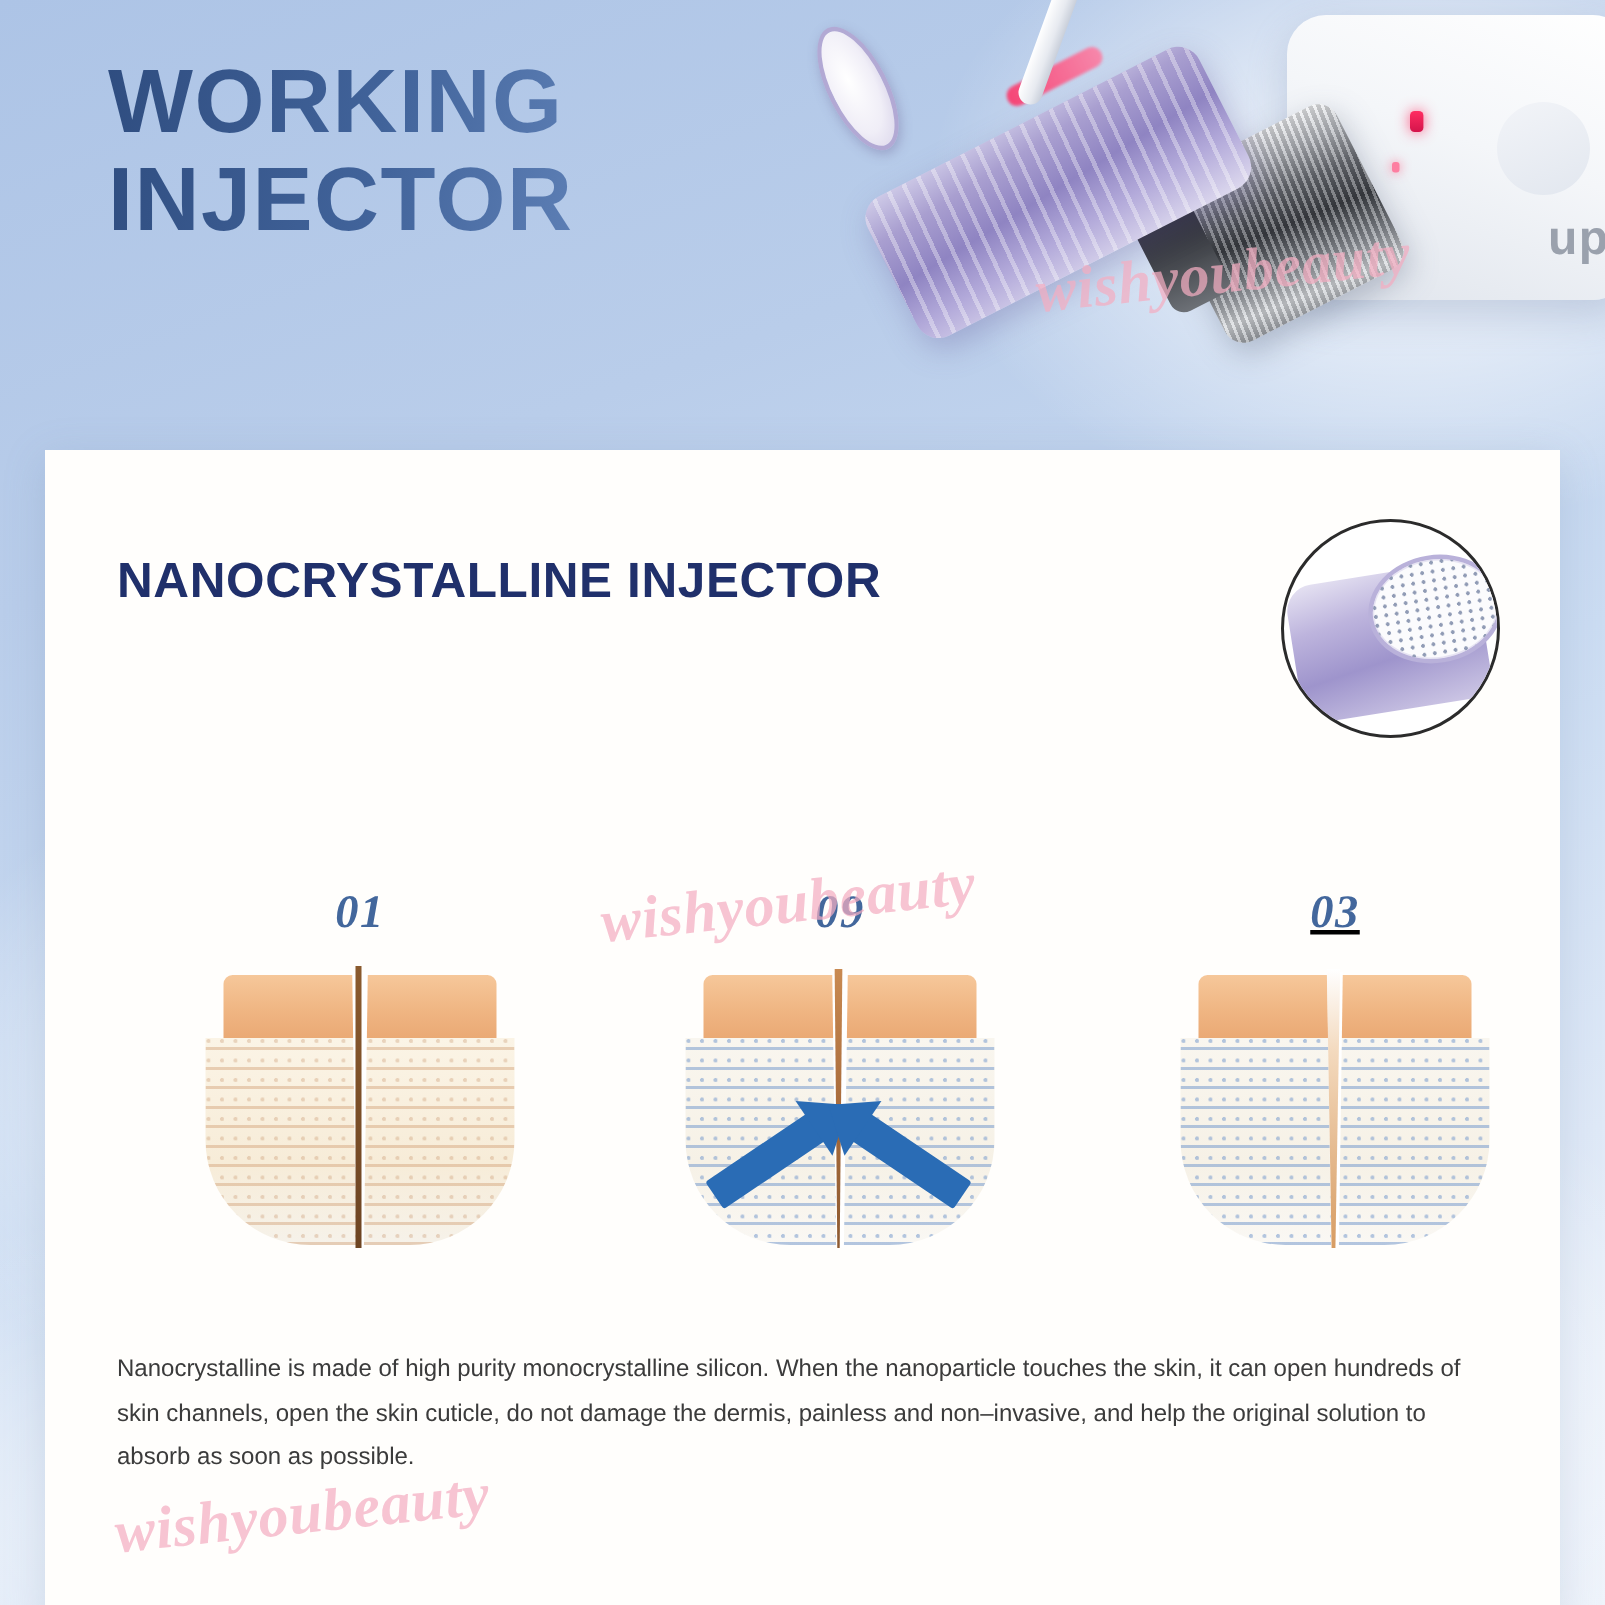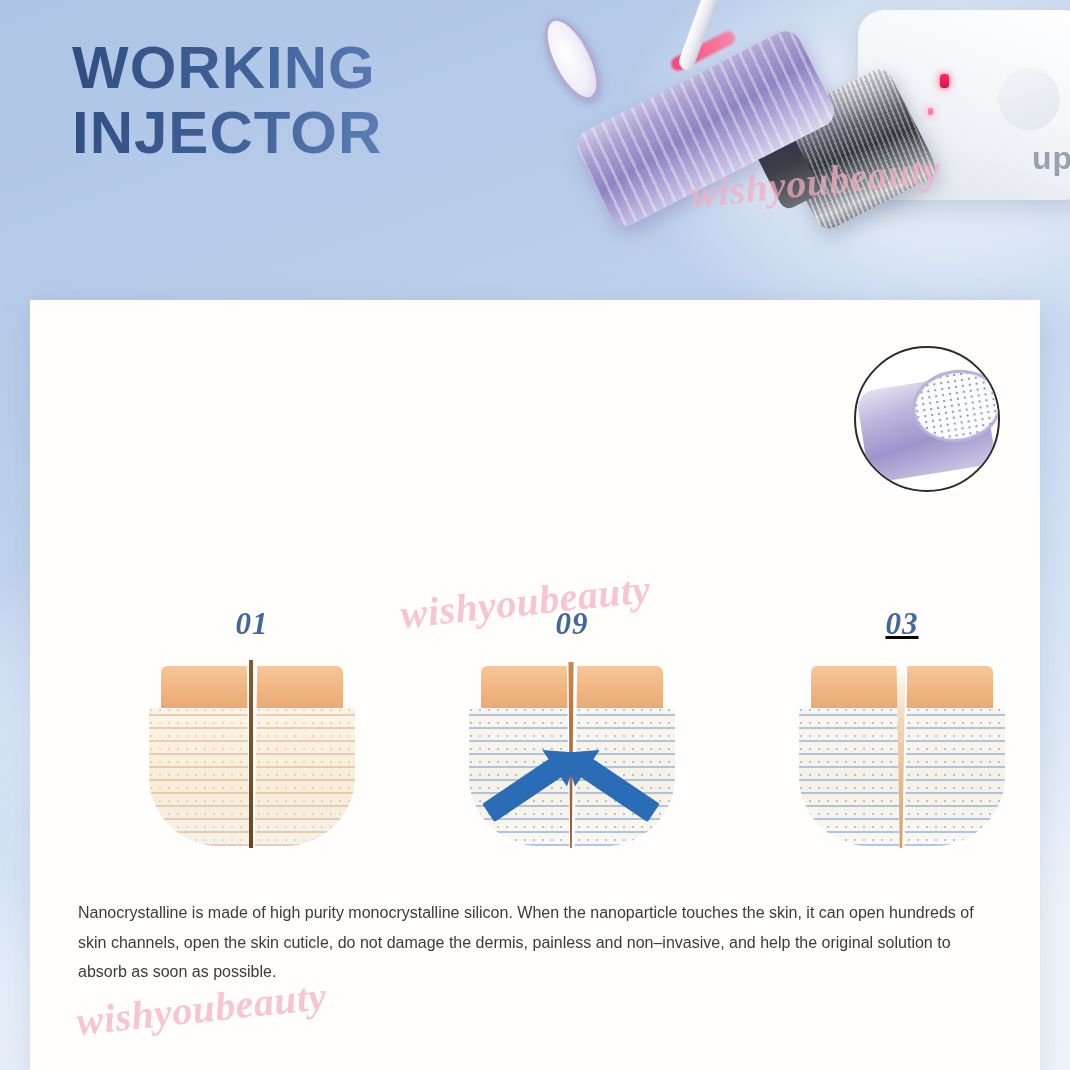--- a/index.html
+++ b/index.html
@@ -85,21 +85,21 @@
      background:linear-gradient(170deg,#e7e4f3 0%,#bdb4dd 30%,#9e94cc 60%,#cfc9e6 100%);}
   .inset-face{position:absolute;left:56px;top:22px;width:84px;height:66px;border-radius:50%;
      transform:rotate(-9deg);
      background:#fbfbfd;border:3px solid #b9b1da;
      box-shadow:inset 0 0 0 1px #e7e4f3;overflow:hidden;}
   .inset-face:after{content:"";position:absolute;inset:0;
      background:radial-gradient(circle at 2px 2px,#7d8aa8 1.1px,transparent 1.4px) 0 0/7px 6px;
      opacity:.85;}
 
   
-  .steps{position:absolute;left:52px;top:290px;width:930px;height:270px;margin-top:16px;}
+  .steps{position:absolute;left:40px;top:290px;width:930px;height:270px;}
   .step{position:absolute;top:0;width:300px;text-align:center;}
   .step.s1{left:20px;} .step.s2{left:340px;} .step.s3{left:670px;text-decoration:underline;}
   .step-num{font-family:"Liberation Serif",serif;font-style:italic;font-weight:700;
      font-size:31px;color:#43679c;letter-spacing:1px;}
   .skin{position:relative;margin:18px auto 0;width:218px;height:192px;overflow:hidden;}
   .skin-inner{position:absolute;left:0;top:0;width:218px;height:192px;}
 
   
   .epi{position:absolute;left:18px;top:6px;width:182px;height:46px;
      background:linear-gradient(180deg,#f6c79a 0%,#efb481 55%,#e9a772 100%);
@@ -165,20 +165,21 @@
     <div class="dev-ring"></div>
     <div class="dev-cart"></div>
     <div class="dev-pink"></div>
     <div class="dev-tube"></div>
     <div class="dev-tip"></div>
     <div class="dev-label">up</div>
   </div>
 
   <div class="card">
 
+    <div class="card-title">NANOCRYSTALLINE INJECTOR</div>
 
 
     <div class="inset">
       <div class="inset-cart"></div>
       <div class="inset-face"></div>
     </div>
 
     <div class="steps">
 
       <div class="step s1">

